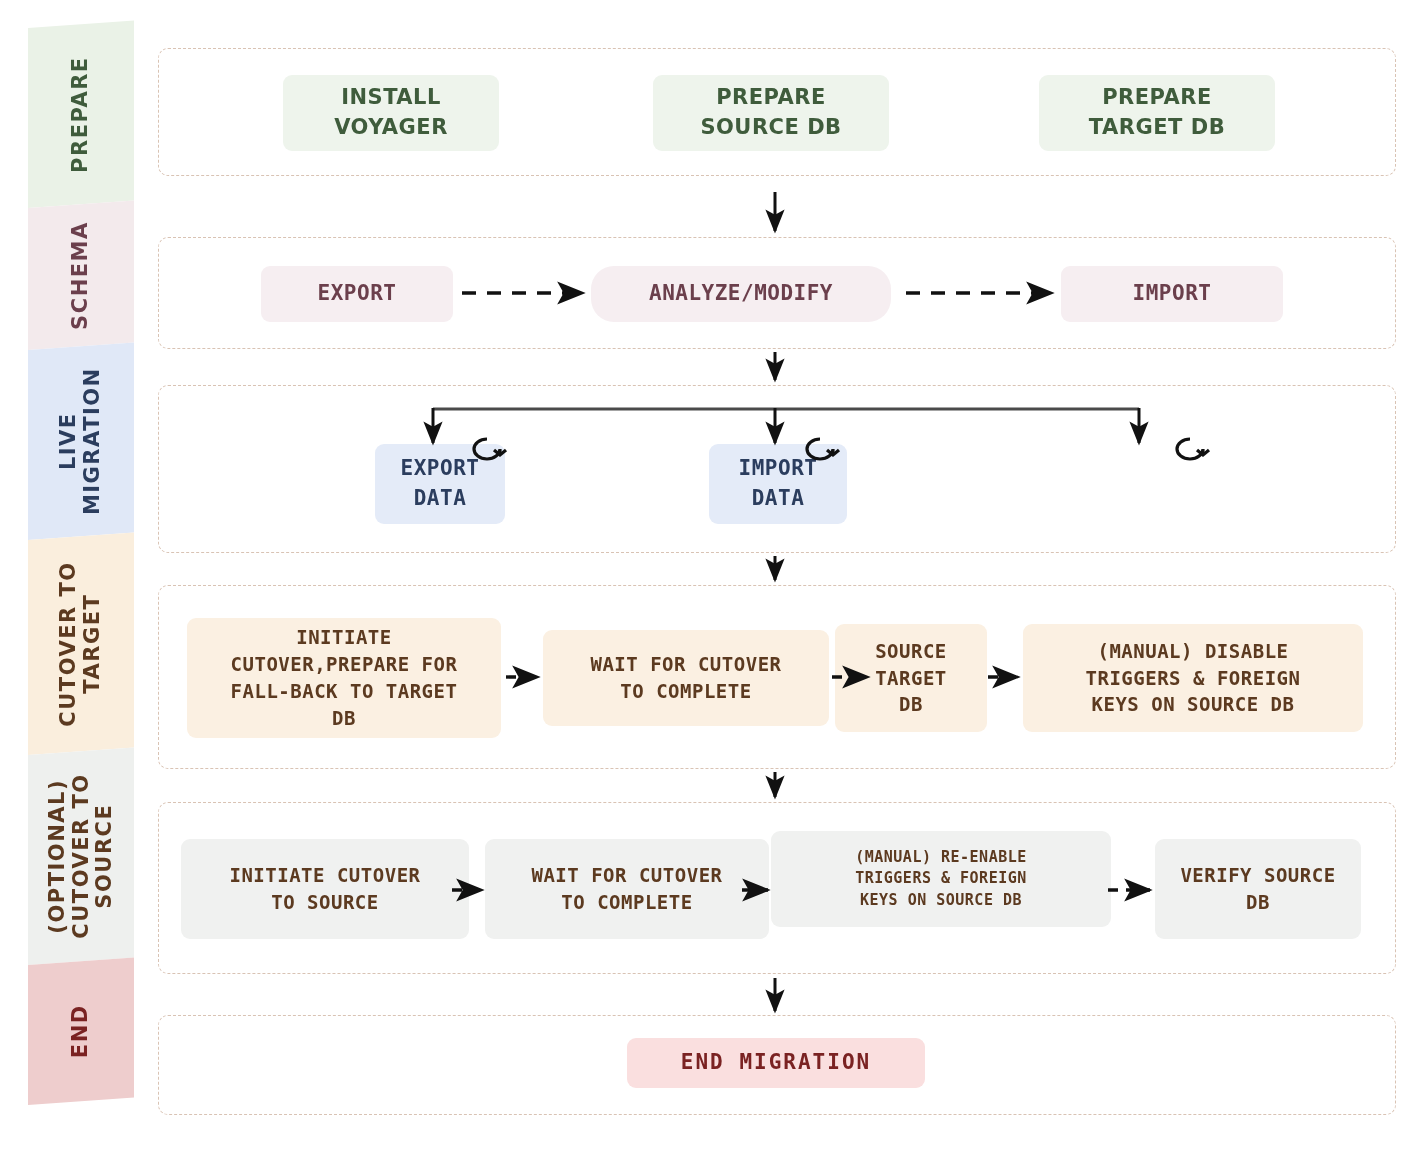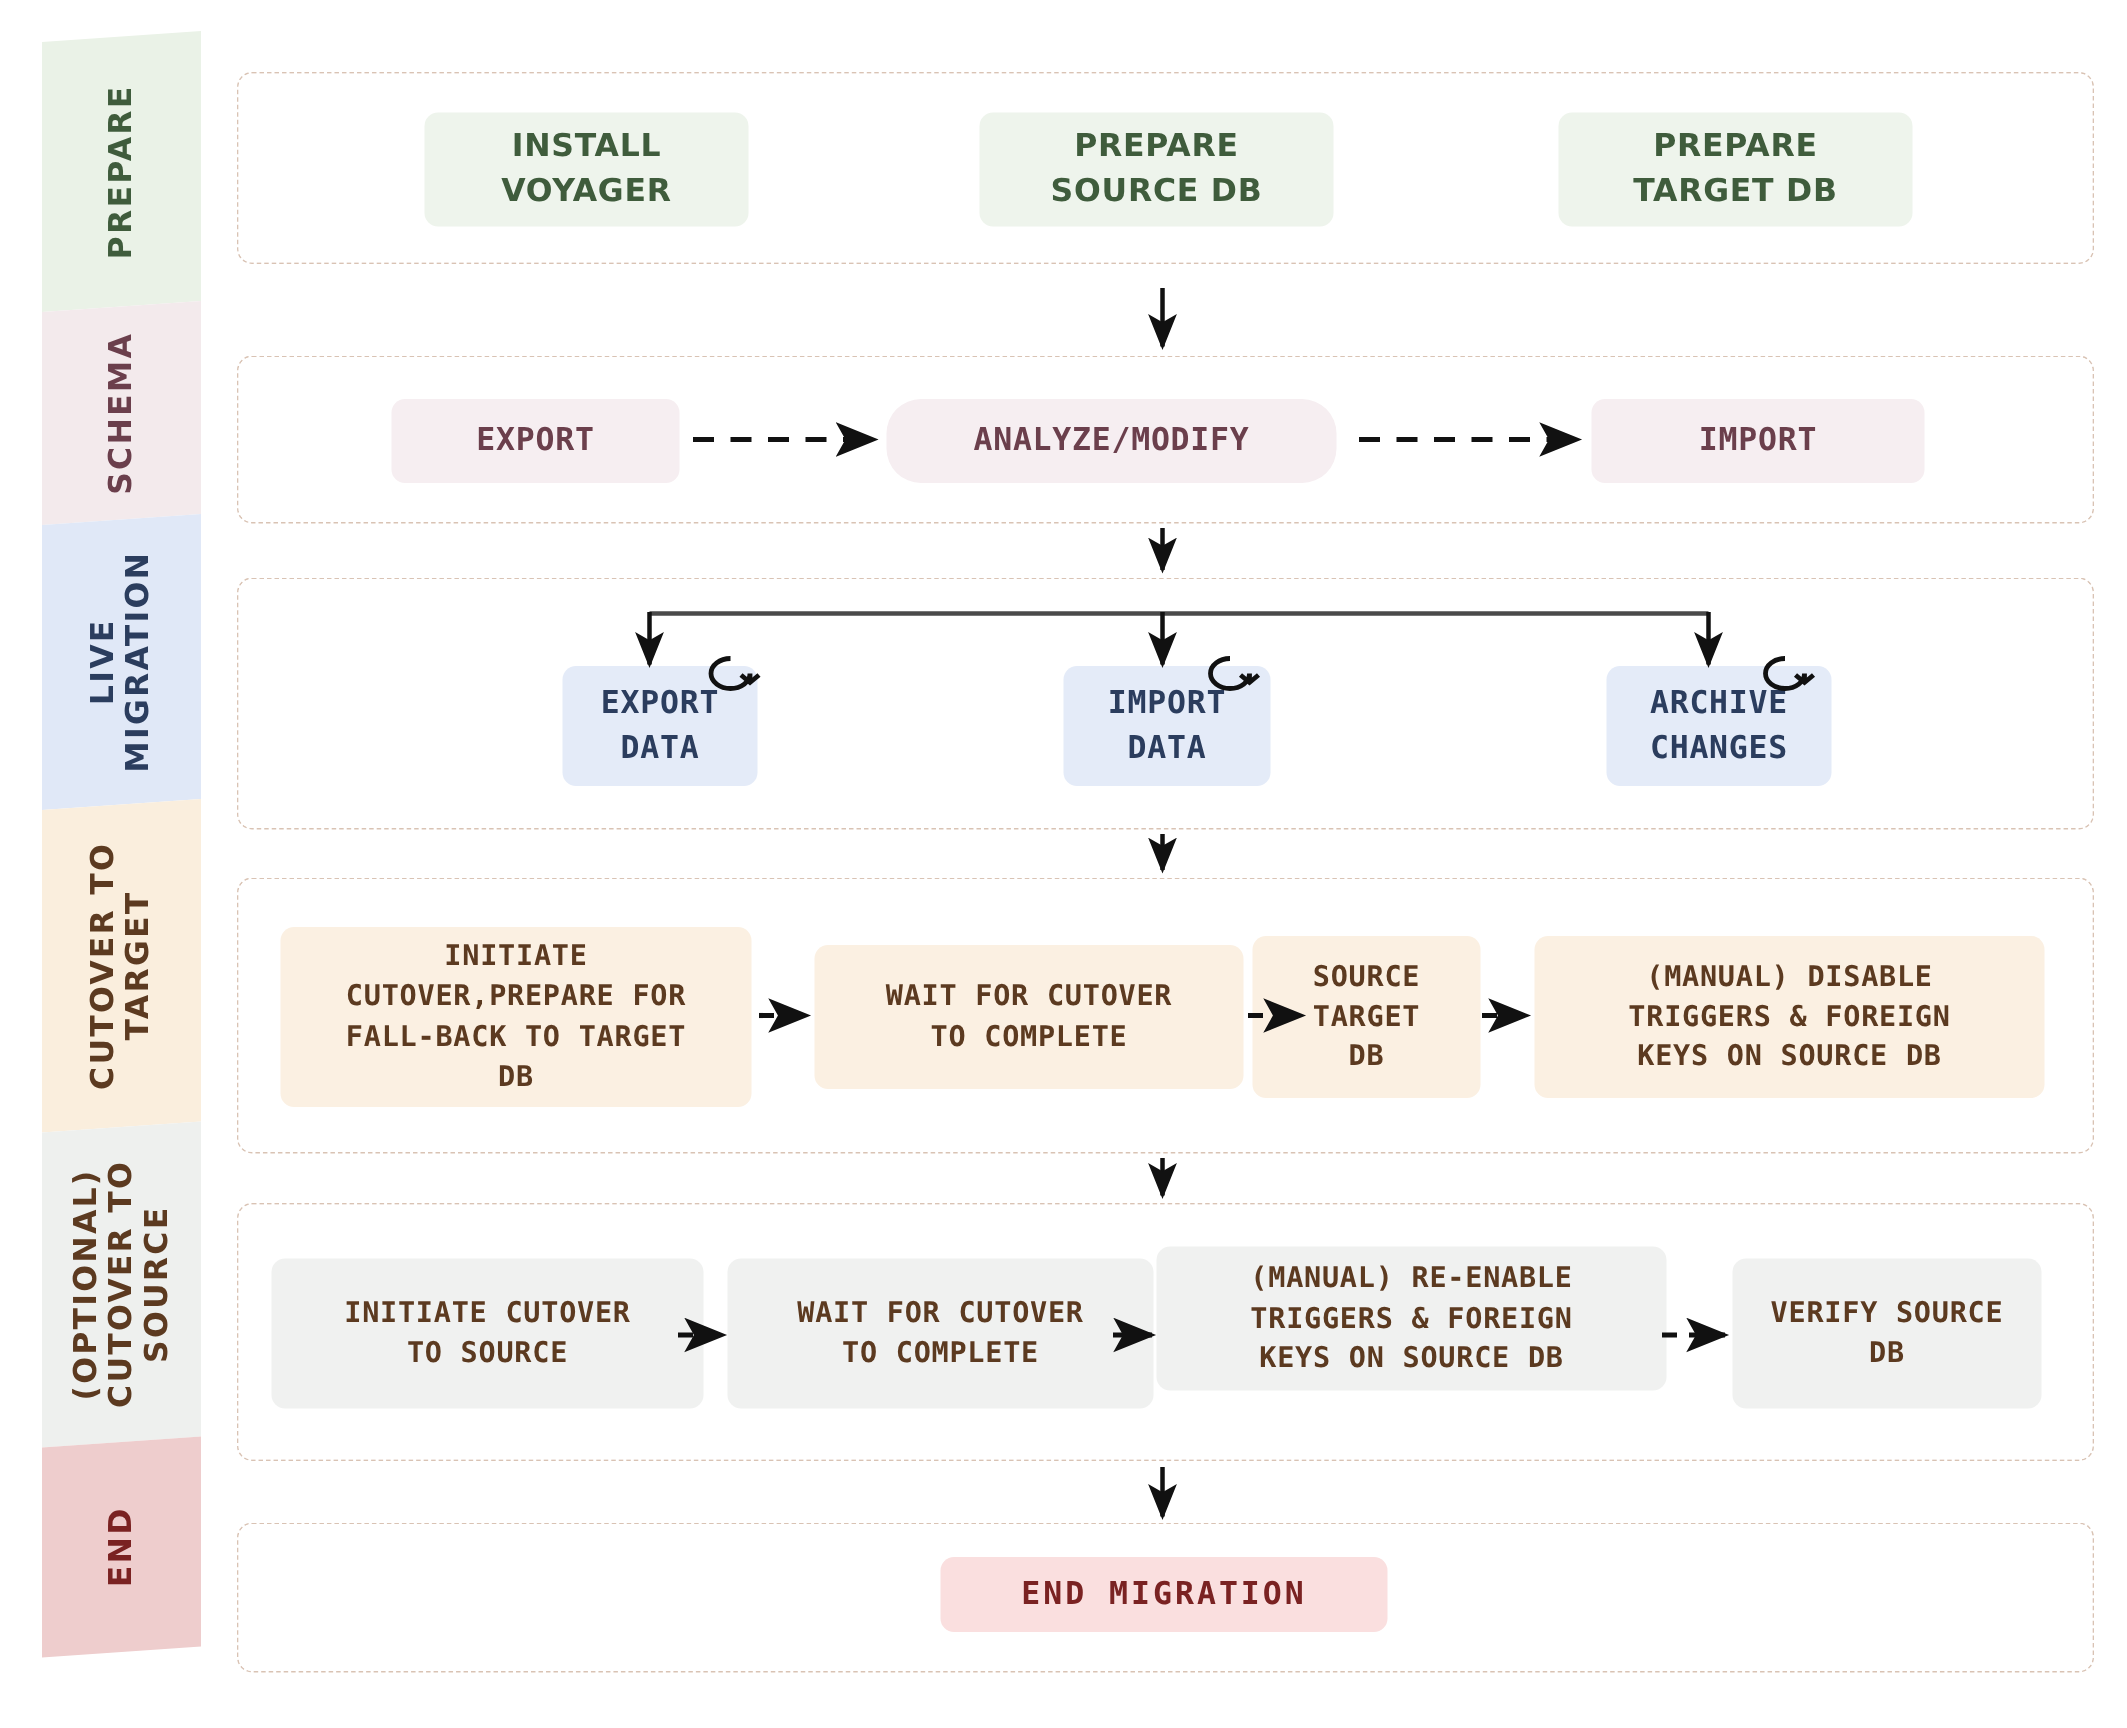--- a/index.html
+++ b/index.html
@@ -123,22 +123,20 @@
   <div class="node n-schema" style="left:102px;top:28px;width:192px;height:56px;font-size:21px;">EXPORT</div>
   <div class="node n-schema" style="left:432px;top:28px;width:300px;height:56px;font-size:21px;border-radius:23px;">ANALYZE/MODIFY</div>
   <div class="node n-schema" style="left:902px;top:28px;width:222px;height:56px;font-size:21px;">IMPORT</div>
 </div>
 
 <div class="stage" style="left:158px;top:385px;width:1238px;height:168px;">
   <div class="node n-live" style="left:216px;top:58px;width:130px;height:80px;font-size:21px;">EXPORT
 DATA</div>
   <div class="node n-live" style="left:550px;top:58px;width:138px;height:80px;font-size:21px;">IMPORT
 DATA</div>
-  <div class="node n-live" style="left:912px;top:58px;width:150px;height:80px;font-size:21px;">ARCHIVE
-CHANGES</div>
 </div>
 
 <div class="stage" style="left:158px;top:585px;width:1238px;height:184px;">
   <div class="node n-target" style="left:28px;top:32px;width:314px;height:120px;font-size:19px;">INITIATE
 CUTOVER,PREPARE FOR
 FALL-BACK TO TARGET
 DB</div>
   <div class="node n-target" style="left:384px;top:44px;width:286px;height:96px;font-size:19px;">WAIT FOR CUTOVER
 TO COMPLETE</div>
   <div class="node n-target" style="left:676px;top:38px;width:152px;height:108px;font-size:19px;">SOURCE
@@ -147,21 +145,21 @@
   <div class="node n-target" style="left:864px;top:38px;width:340px;height:108px;font-size:19px;">(MANUAL) DISABLE
 TRIGGERS &amp; FOREIGN
 KEYS ON SOURCE DB</div>
 </div>
 
 <div class="stage" style="left:158px;top:802px;width:1238px;height:172px;">
   <div class="node n-source" style="left:22px;top:36px;width:288px;height:100px;font-size:19px;">INITIATE CUTOVER
 TO SOURCE</div>
   <div class="node n-source" style="left:326px;top:36px;width:284px;height:100px;font-size:19px;">WAIT FOR CUTOVER
 TO COMPLETE</div>
-  <div class="node n-source" style="left:612px;top:28px;width:340px;height:96px;font-size:19px;">(MANUAL) RE-ENABLE
+  <div class="node n-source" style="left:612px;top:28px;width:340px;height:96px;font-size:15px;">(MANUAL) RE-ENABLE
 TRIGGERS &amp; FOREIGN
 KEYS ON SOURCE DB</div>
   <div class="node n-source" style="left:996px;top:36px;width:206px;height:100px;font-size:19px;">VERIFY SOURCE
 DB</div>
 </div>
 
 <div class="stage" style="left:158px;top:1015px;width:1238px;height:100px;">
   <div class="node n-end" style="left:468px;top:22px;width:298px;height:50px;font-size:21px;">END MIGRATION</div>
 </div>
 

